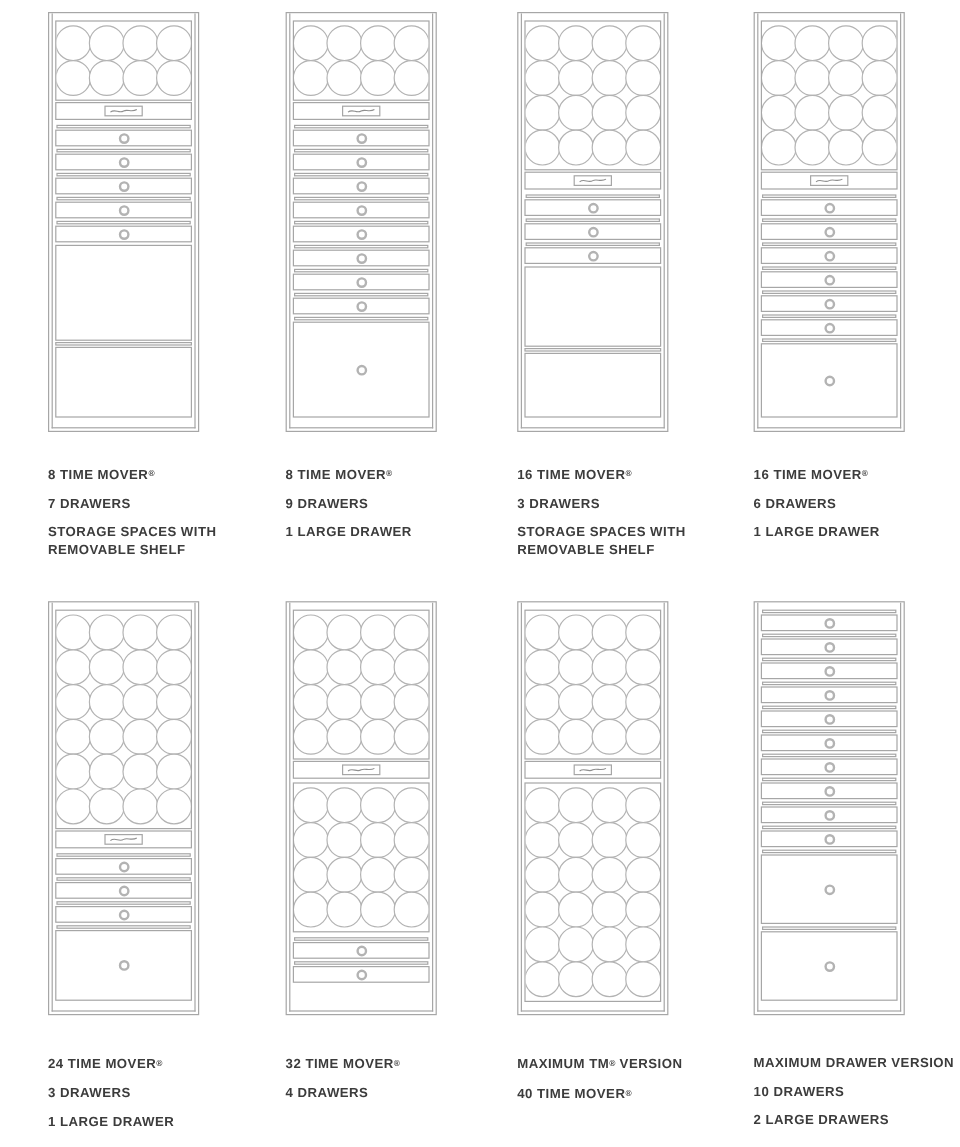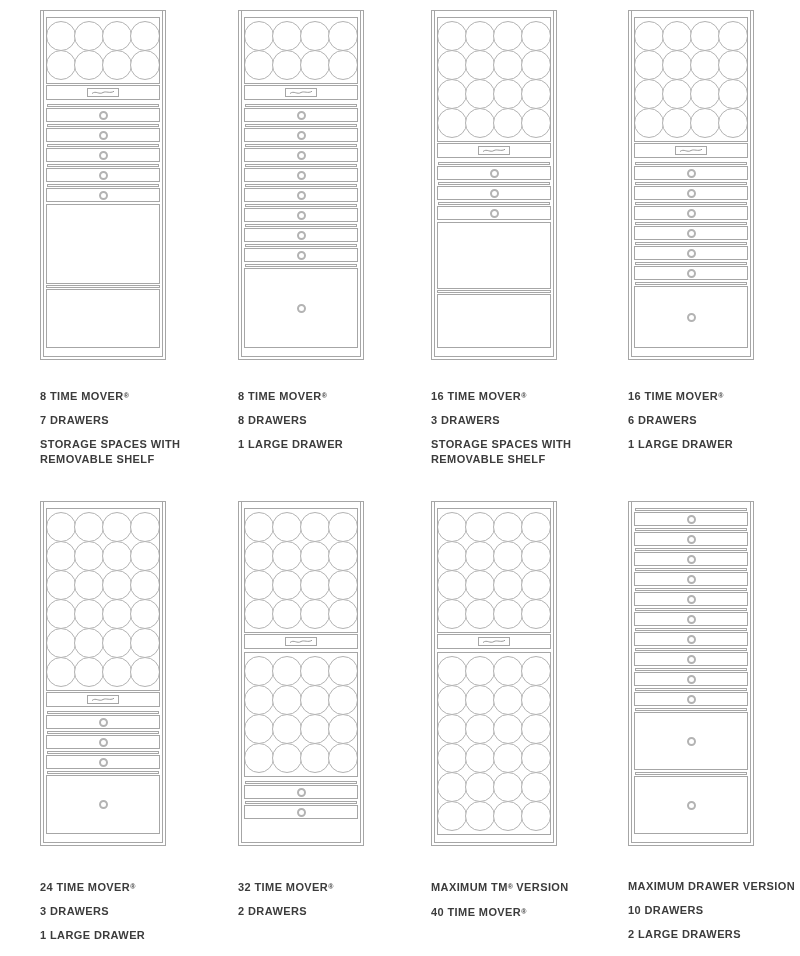--- a/index.html
+++ b/index.html
@@ -230,21 +230,21 @@
               <div class="drawer-gap"></div>
               <div class="drawer-face">
                 <span class="knob"></span>
               </div>
             </div>
             <div class="sec baserail"></div>
           </div>
         </div>
         <figcaption class="caption">
           <div class="cap-line">8 TIME MOVER<sup class="reg">®</sup></div>
-          <div class="cap-line">8 DRAWERS</div>
+          <div class="cap-line">9 DRAWERS</div>
           <div class="cap-line">1 LARGE DRAWER</div>
         </figcaption>
       </figure>
       <figure class="cell">
         <div class="cabinet">
           <div class="cab-inner">
             <div class="sec winders">
               <div class="wrow">
                 <span class="circle"></span>
                 <span class="circle"></span>
@@ -557,21 +557,21 @@
                 <div class="drawer-face">
                   <span class="knob"></span>
                 </div>
               </div>
             </div>
             <div class="sec baserail" style="flex-grow: 1;"></div>
           </div>
         </div>
         <figcaption class="caption">
           <div class="cap-line">32 TIME MOVER<sup class="reg">®</sup></div>
-          <div class="cap-line">2 DRAWERS</div>
+          <div class="cap-line">4 DRAWERS</div>
         </figcaption>
       </figure>
       <figure class="cell">
         <div class="cabinet">
           <div class="cab-inner">
             <div class="sec winders">
               <div class="wrow">
                 <span class="circle"></span>
                 <span class="circle"></span>
                 <span class="circle"></span>

